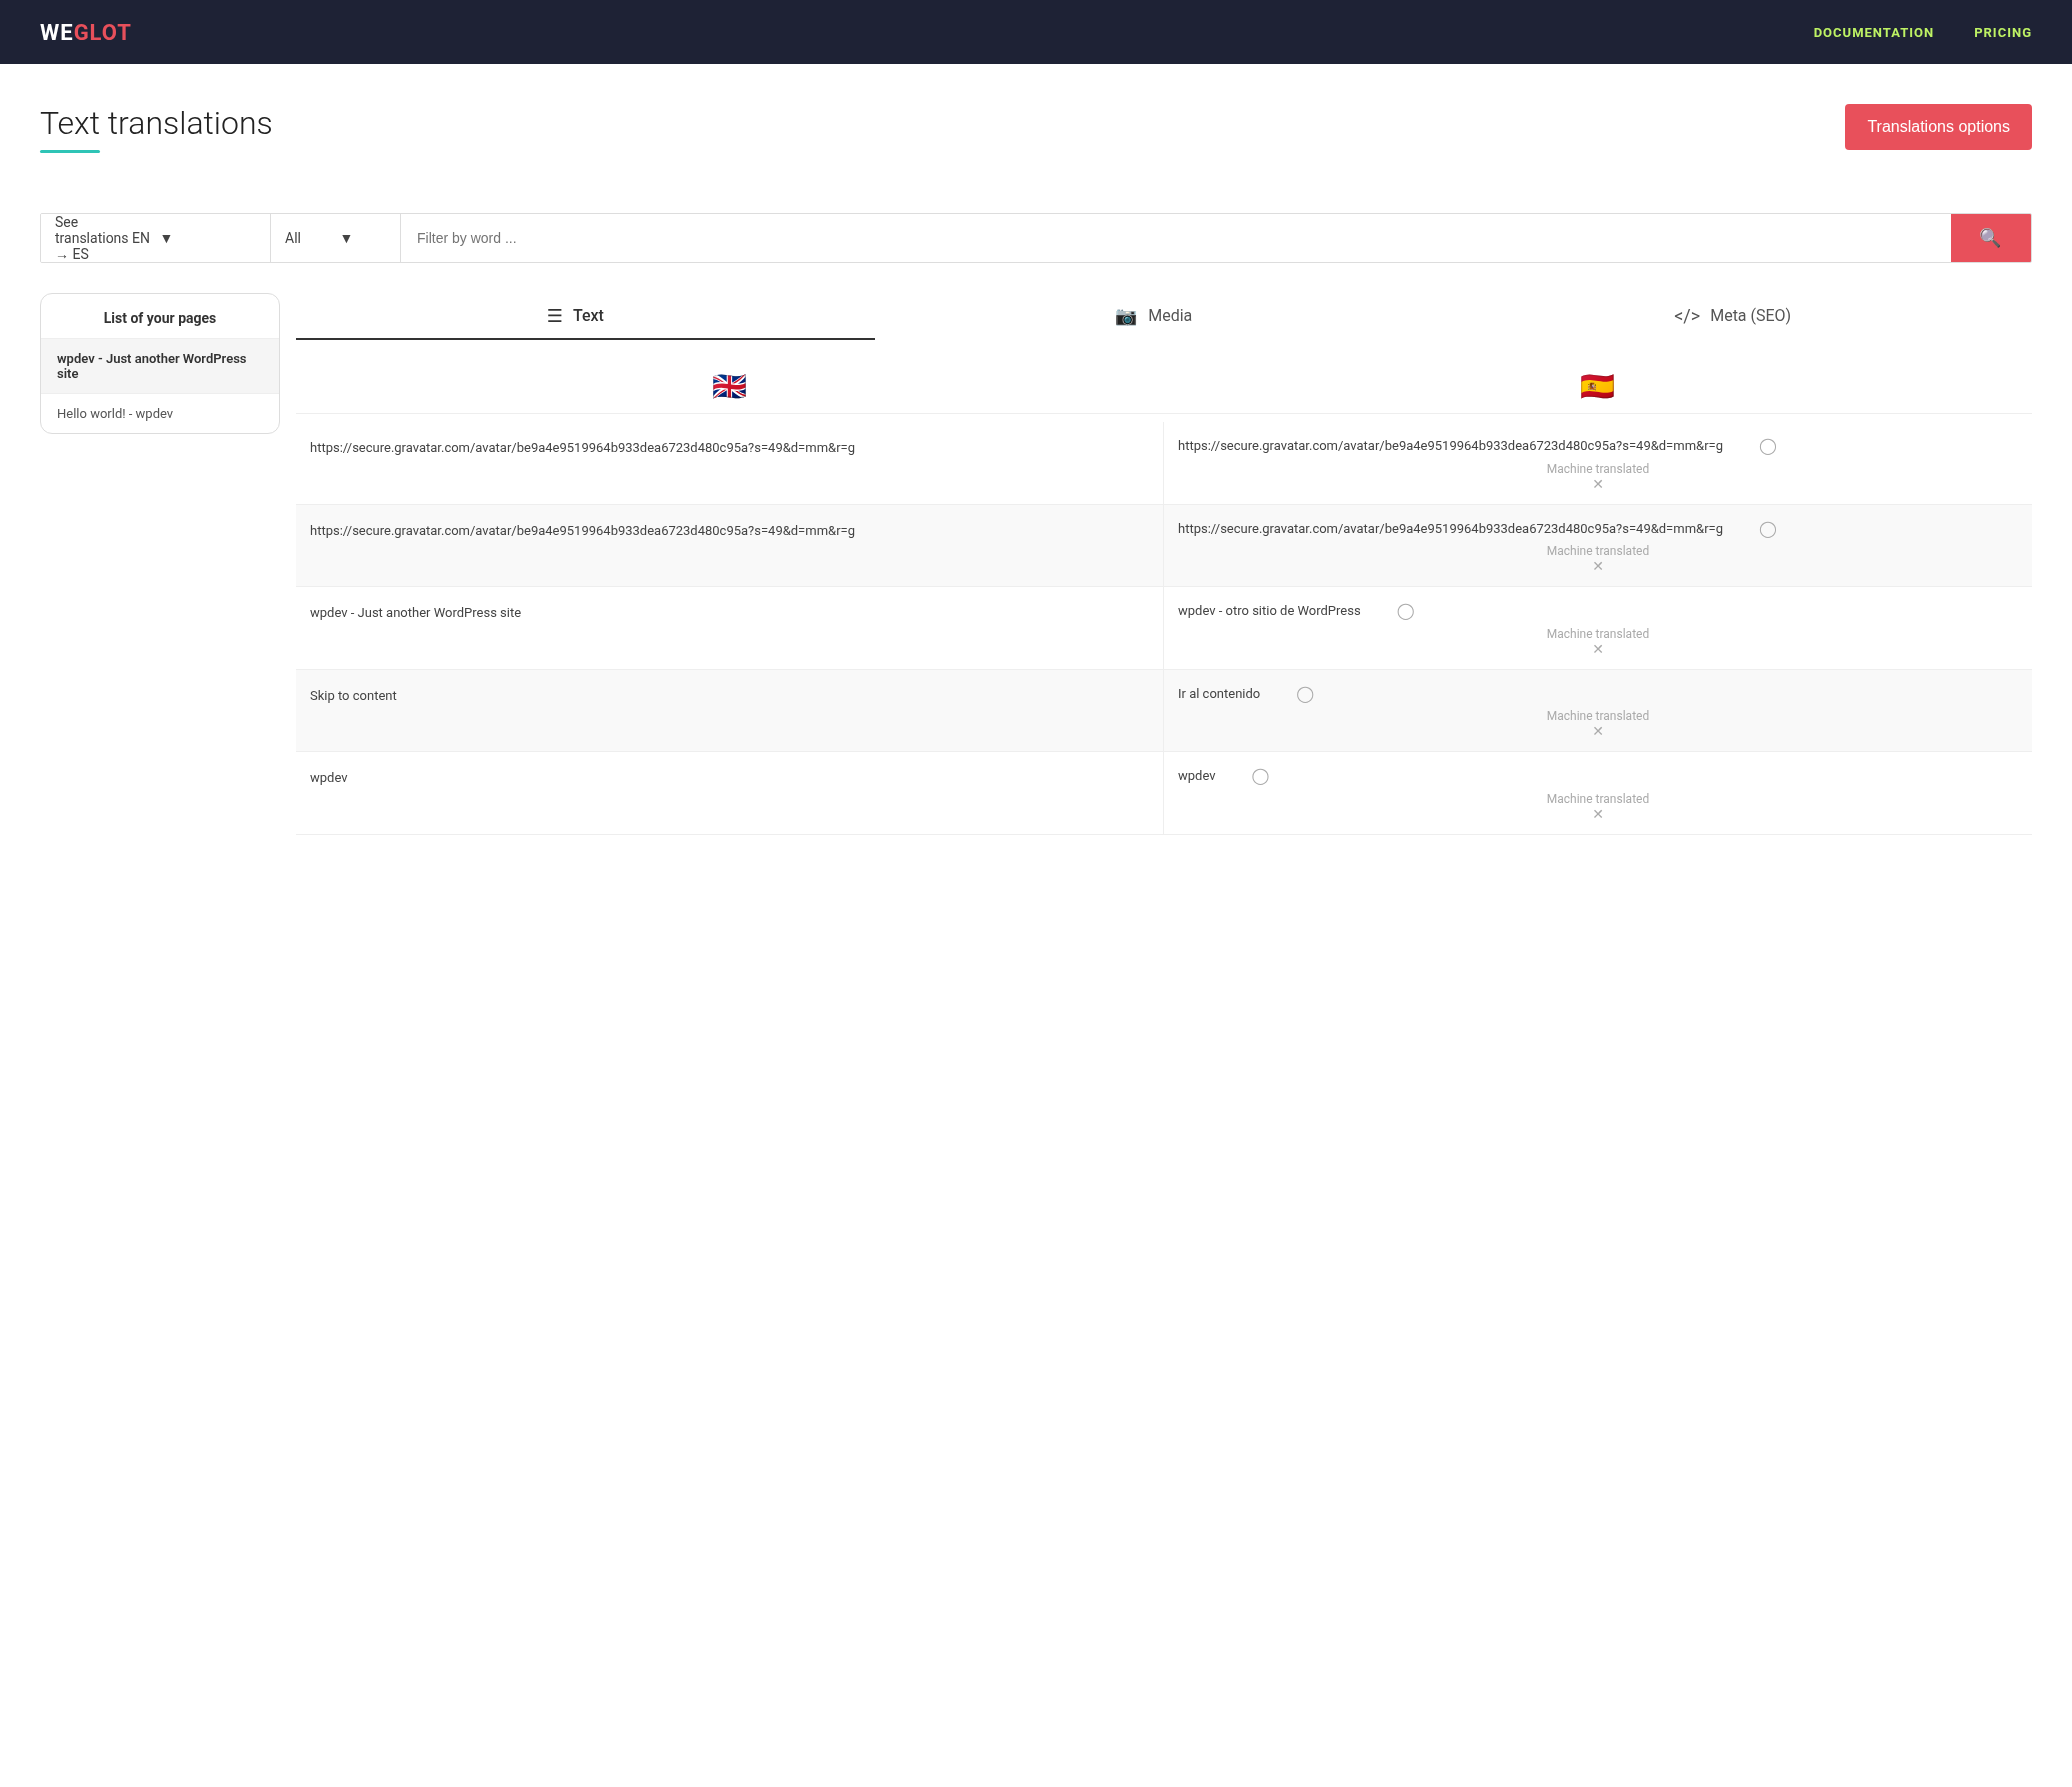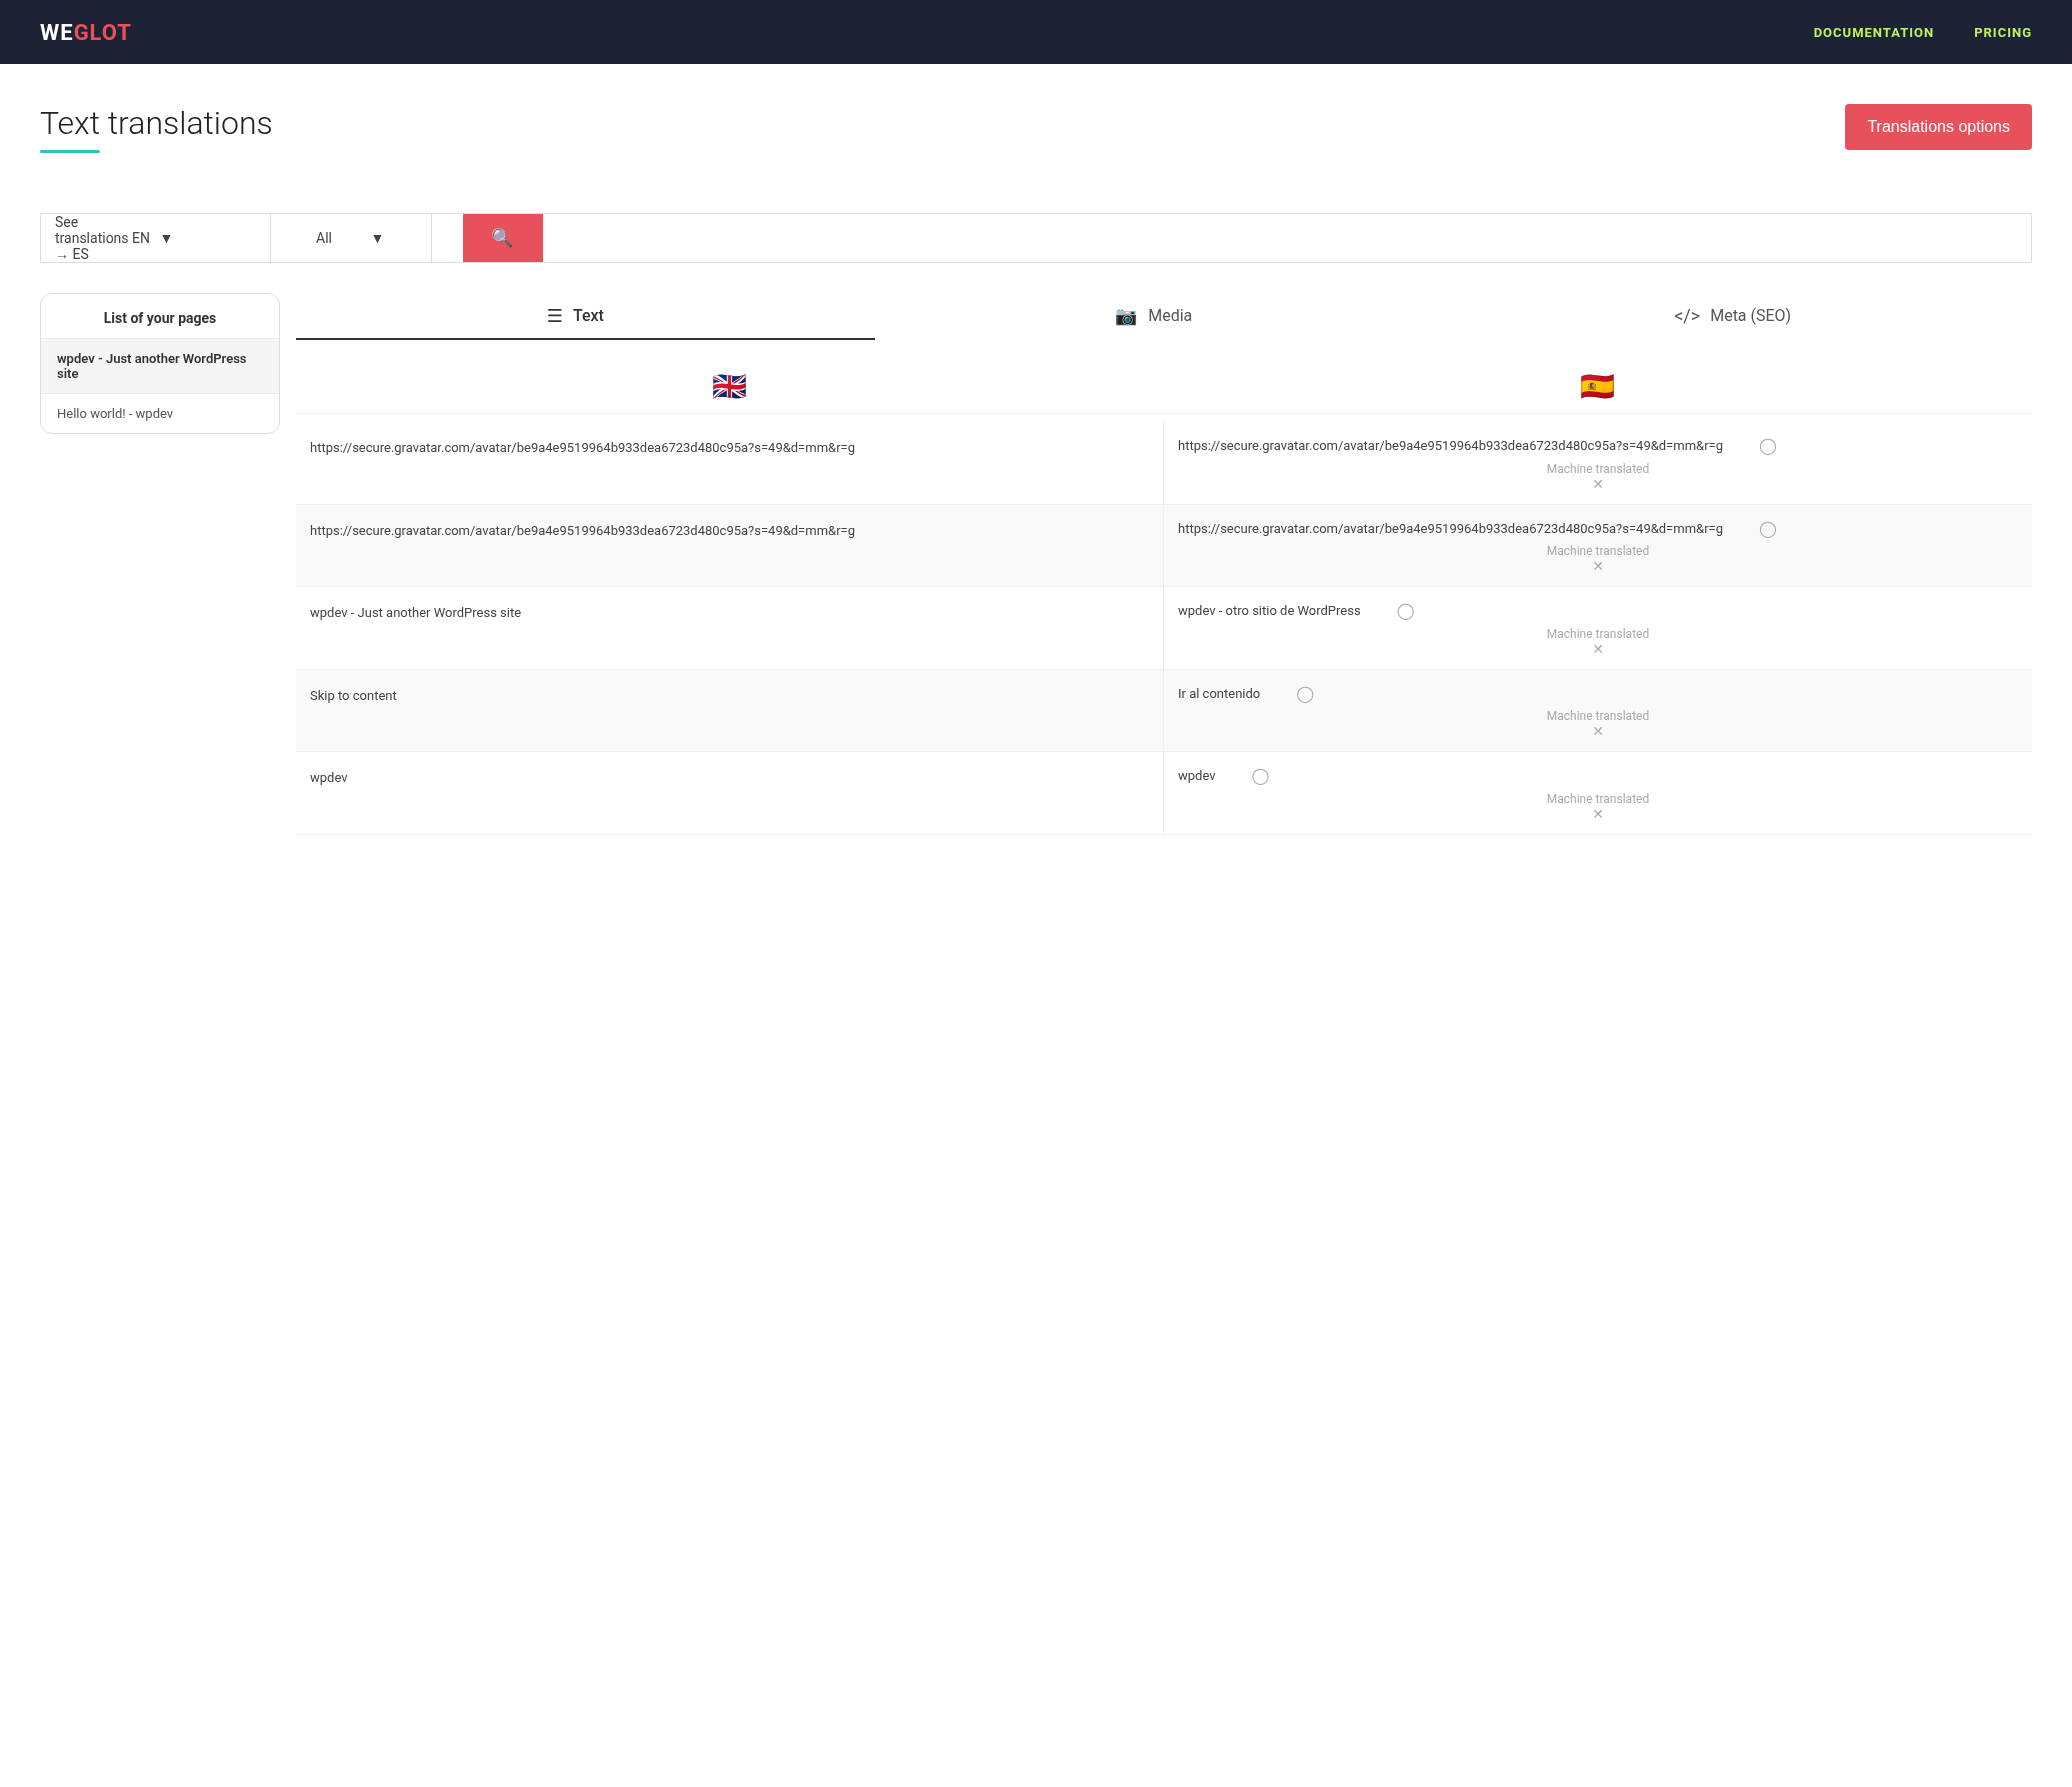--- a/index.html
+++ b/index.html
@@ -90,21 +90,20 @@
     }
 
     
     .filter-row {
       display: flex;
       align-items: center;
       border: 1px solid #ddd;
       border-radius: 2px;
       margin-bottom: 30px;
       overflow: hidden;
-      gap: 31px;
     }
     .filter-select-lang {
       display: flex;
       align-items: center;
       padding: 0 14px;
       height: 48px;
       border-right: 1px solid #ddd;
       min-width: 230px;
       cursor: pointer;
       background: #fff;
@@ -306,20 +305,21 @@
 
   <div class="filter-row">
     <div class="filter-select-lang">
       <span>See translations EN → ES</span>
       <span class="filter-arrow">▼</span>
     </div>
     <div class="filter-select-all">
       <span>All</span>
       <span class="filter-arrow">▼</span>
     </div>
+    <input class="filter-input" type="text" placeholder="Filter by word ..." style="">
     <button class="filter-search-btn">
       <span>🔍</span>
     </button>
   </div>
 
   <div class="content-area">
 
     <div class="sidebar">
       <div class="sidebar-title">List of your pages</div>
       <div class="sidebar-item active">wpdev - Just another WordPress site</div>

